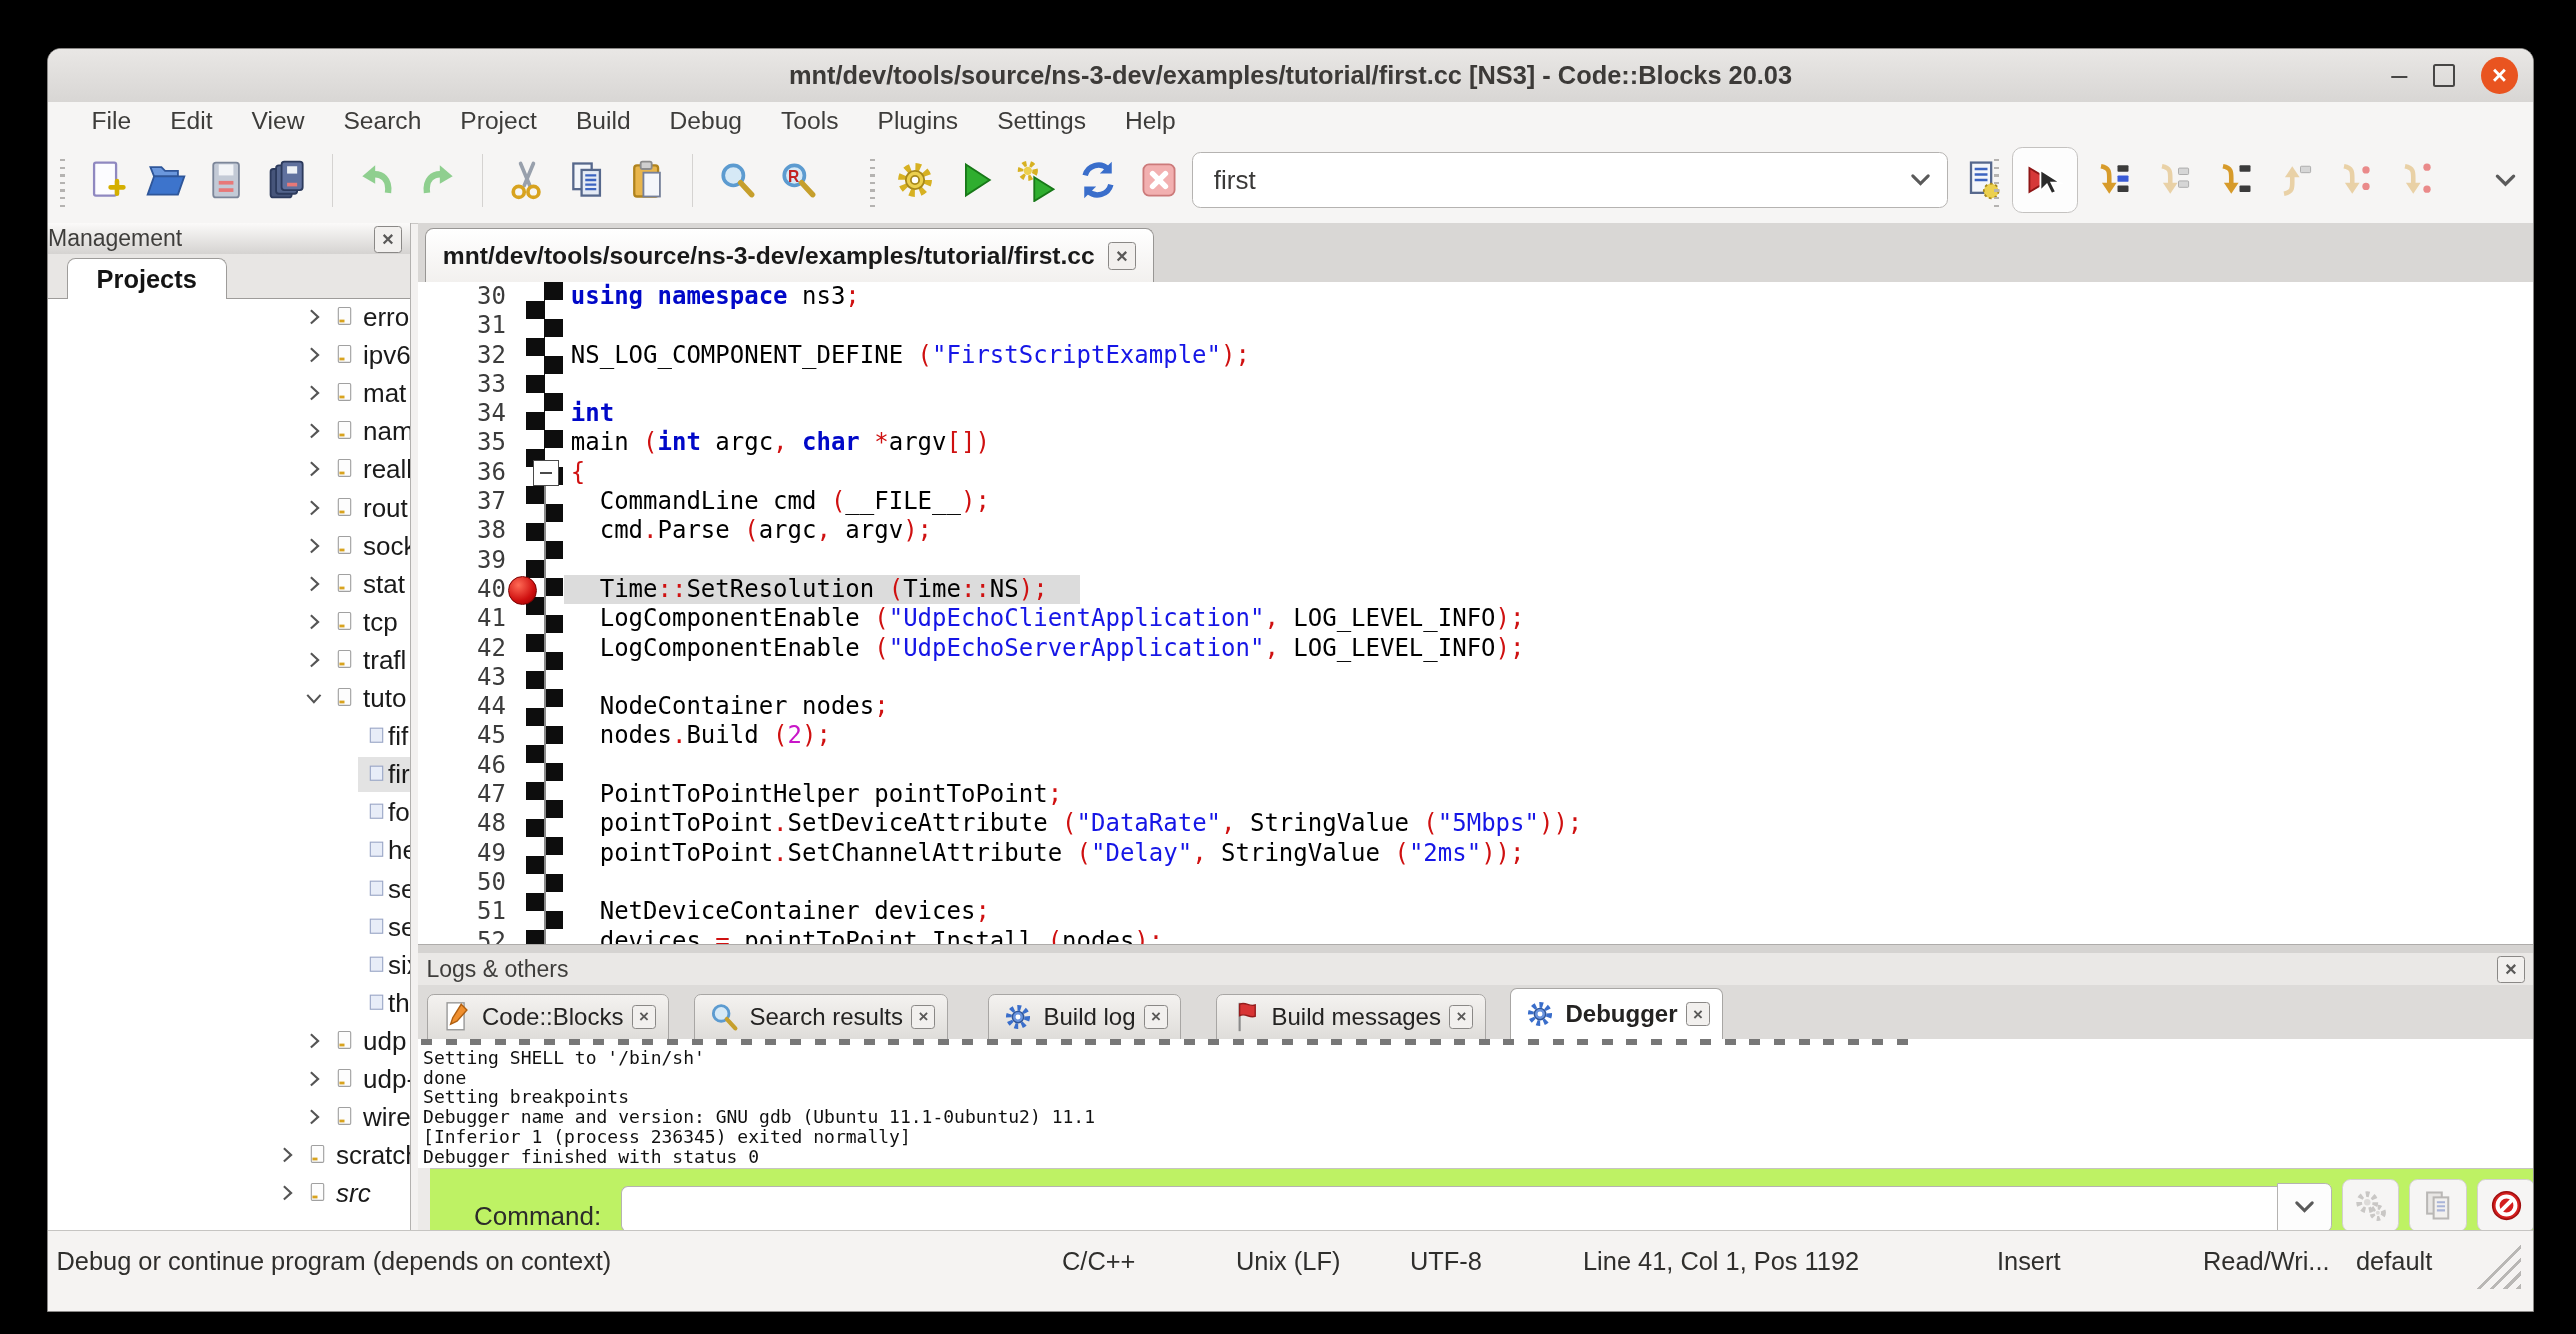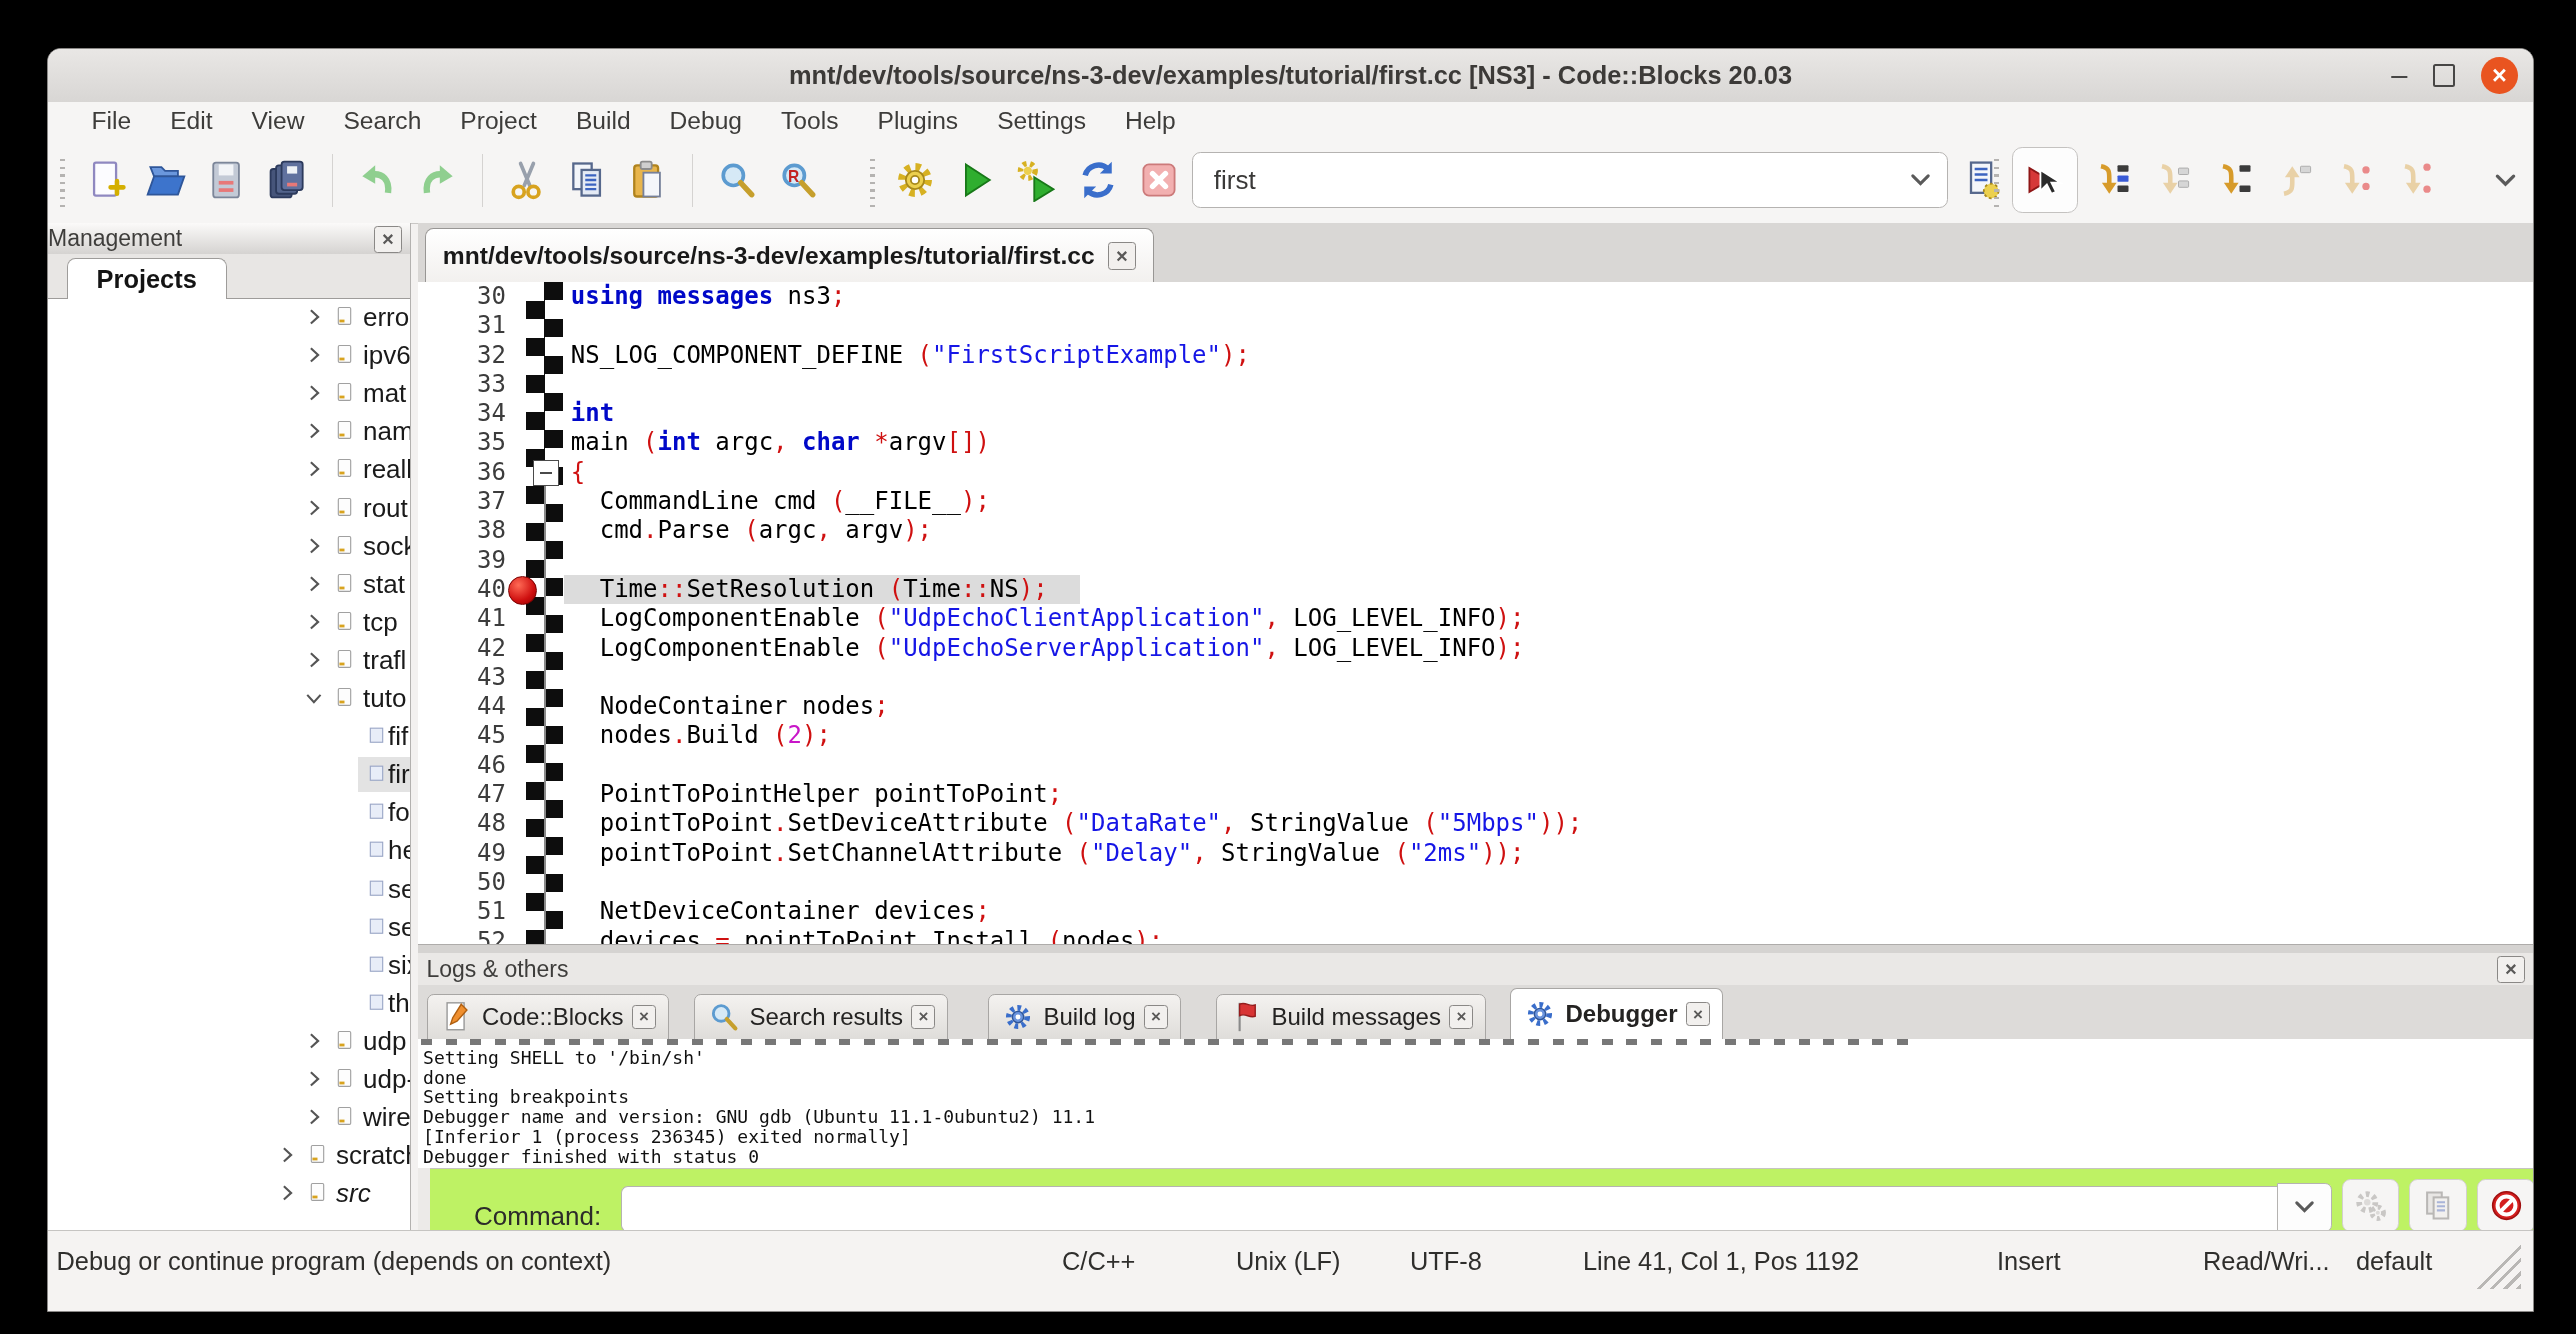--- a/index.html
+++ b/index.html
@@ -576,21 +576,21 @@
       <div class="ed-tabbar">
         <div class="ed-tab">
           <span class="ttl">mnt/dev/tools/source/ns-3-dev/examples/tutorial/first.cc</span>
           <span class="close-box">×</span>
         </div>
       </div>
       <div class="ed-content" id="code">
           <div class="checker"></div>
           <div class="cl" style="top: 0px; height: 29px;">
             <span class="ln" style="line-height: 29px;">30</span>
-            <pre class="ct" style="line-height: 29px;"><span class="tk-kw">using</span><span class="tk-pl"> </span><span class="tk-kw">messages</span><span class="tk-pl"> ns3</span><span class="tk-op">;</span></pre>
+            <pre class="ct" style="line-height: 29px;"><span class="tk-kw">using</span><span class="tk-pl"> </span><span class="tk-kw">namespace</span><span class="tk-pl"> ns3</span><span class="tk-op">;</span></pre>
           </div>
           <div class="cl" style="top: 29px; height: 29px;">
             <span class="ln" style="line-height: 29px;">31</span>
             <pre class="ct" style="line-height: 29px;"></pre>
           </div>
           <div class="cl" style="top: 59px; height: 29px;">
             <span class="ln" style="line-height: 29px;">32</span>
             <pre class="ct" style="line-height: 29px;"><span class="tk-pl">NS_LOG_COMPONENT_DEFINE </span><span class="tk-op">(</span><span class="tk-str">"FirstScriptExample"</span><span class="tk-op">);</span></pre>
           </div>
           <div class="cl" style="top: 88px; height: 29px;">

